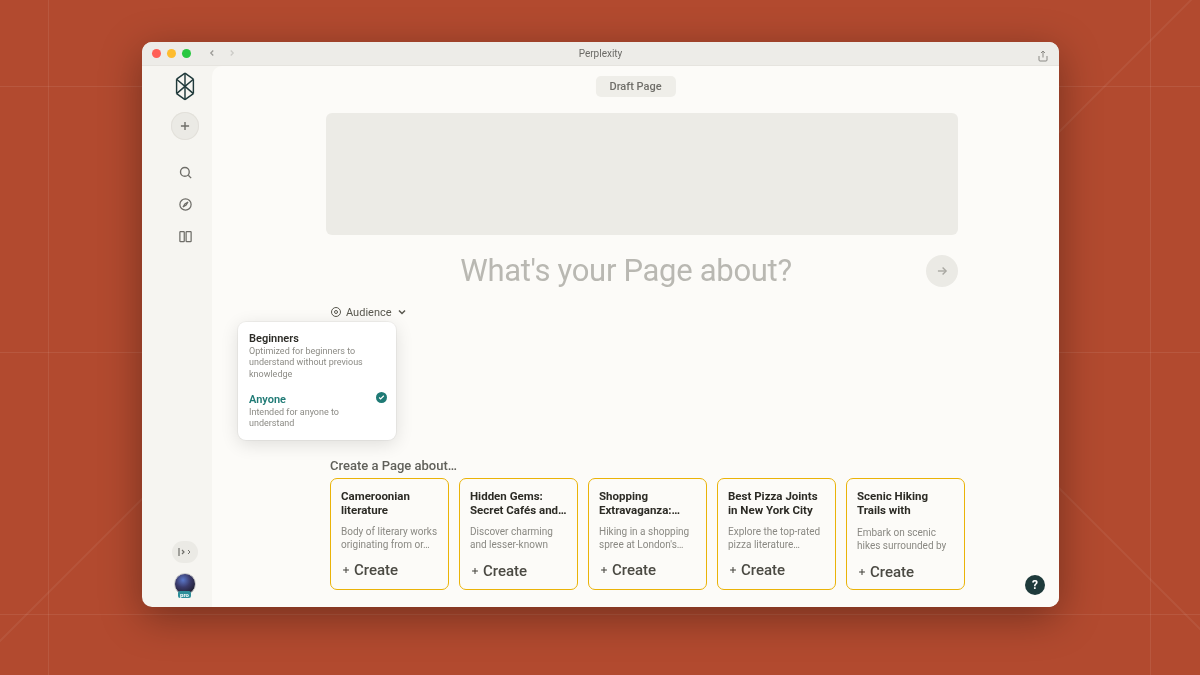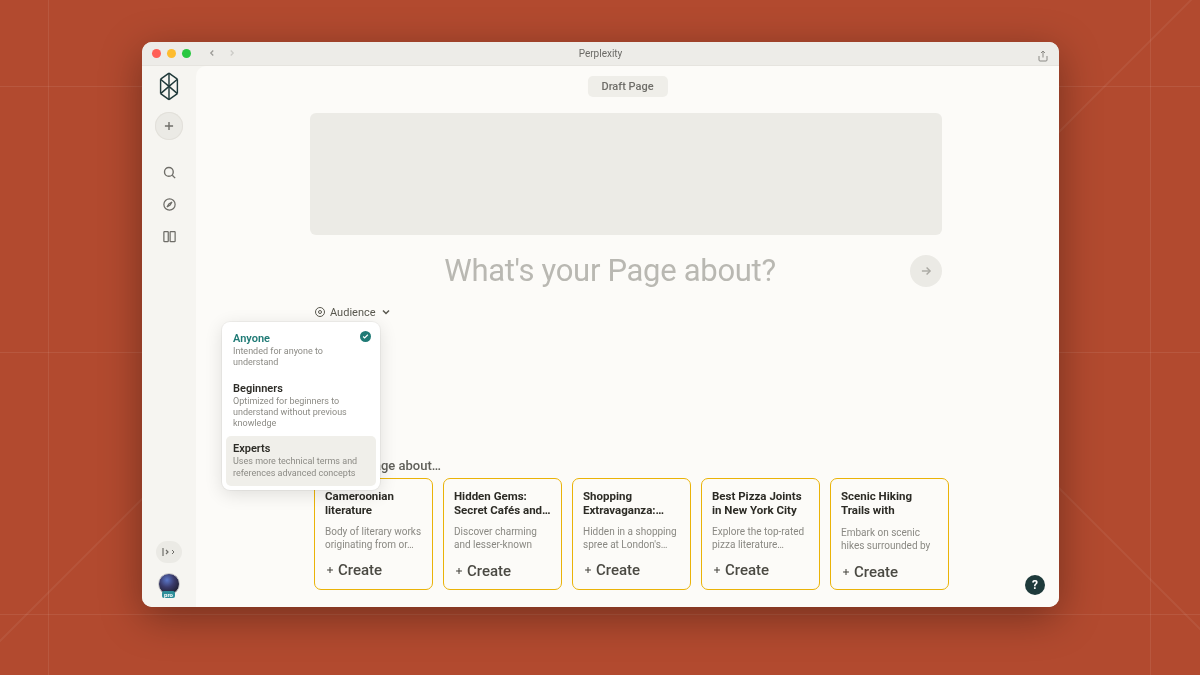--- a/index.html
+++ b/index.html
@@ -32,21 +32,21 @@
     position:relative;
     border-bottom:1px solid #E6E4DF;
     flex-shrink:0;
   }
   .traffic { display:flex; gap:6px; padding-left:10px;}
   .traffic span{ width:9px; height:9px; border-radius:50%; display:block;}
   .traffic .r{background:#FF5F57;} .traffic .y{background:#FEBC2E;} .traffic .g{background:#28C840;}
   .nav-arrows{ margin-left:16px; color:#9b9a96; display:flex; gap:10px; font-size:12px;}
   .titletext{ position:absolute; left:0; right:0; text-align:center; font-size:10px; color:#6b6a66; pointer-events:none;}
   .share-icn{ position:absolute; right:10px; top:5px; color:#8a8984;}
-  .body { display:flex; flex:1; min-height:0;}
+  .body { display:flex; flex:1; min-height:0;padding-left:16px;}
   .sidebar{
     width:54px; background:#F6F5F1;
     display:flex; flex-direction:column; align-items:center;
     padding-top:4px;
     gap:4px;
   }
   .logo{ width:24px; height:30px; margin-top:2px; margin-bottom:6px; color:#203A3B;}
   .side-btn{
     width:28px; height:28px; border-radius:50%;
     display:flex; align-items:center; justify-content:center;
@@ -305,36 +305,32 @@
             <circle cx="12" cy="12" r="9"></circle>
           </svg>
         <span>Audience</span>
         <svg width="9" height="9" viewBox="0 0 24 24" fill="none" stroke="currentColor" stroke-width="3">
             <polyline points="6 9 12 15 18 9"></polyline>
           </svg>
       </div>
 
       <div class="aud-panel">
         <div class="aud-item">
+          <div class="aud-title">Beginners</div>
+          <div class="aud-desc">Optimized for beginners to understand without previous knowledge</div>
+        </div>
+        <div class="aud-item">
           <div class="aud-title sel">Anyone</div>
           <div class="aud-desc">Intended for anyone to understand</div>
           <div class="aud-check">
             <svg width="7" height="7" viewBox="0 0 24 24" fill="none" stroke="currentColor" stroke-width="4">
                 <polyline points="20 6 9 17 4 12"></polyline>
               </svg>
           </div>
         </div>
-        <div class="aud-item">
-          <div class="aud-title">Beginners</div>
-          <div class="aud-desc">Optimized for beginners to understand without previous knowledge</div>
-        </div>
-        <div class="aud-item hover">
-          <div class="aud-title">Experts</div>
-          <div class="aud-desc">Uses more technical terms and references advanced concepts</div>
-        </div>
       </div>
 
       <div class="section-title">Create a Page about…</div>
 
       <div class="cards">
         <div class="card">
           <div class="card-title">Cameroonian literature</div>
           <div class="card-desc">Body of literary works originating from or…</div>
           <div class="card-create">
             <svg viewBox="0 0 24 24" fill="none" stroke="currentColor" stroke-width="2.6">
@@ -350,21 +346,21 @@
           <div class="card-create">
             <svg viewBox="0 0 24 24" fill="none" stroke="currentColor" stroke-width="2.6">
                 <line x1="12" y1="5" x2="12" y2="19"></line>
                 <line x1="5" y1="12" x2="19" y2="12"></line>
               </svg>
             <span>Create</span>
           </div>
         </div>
         <div class="card">
           <div class="card-title">Shopping Extravaganza:…</div>
-          <div class="card-desc">Hidden in a shopping spree at London's…</div>
+          <div class="card-desc">Hiking in a shopping spree at London's…</div>
           <div class="card-create">
             <svg viewBox="0 0 24 24" fill="none" stroke="currentColor" stroke-width="2.6">
                 <line x1="12" y1="5" x2="12" y2="19"></line>
                 <line x1="5" y1="12" x2="19" y2="12"></line>
               </svg>
             <span>Create</span>
           </div>
         </div>
         <div class="card">
           <div class="card-title">Best Pizza Joints in New York City</div>

